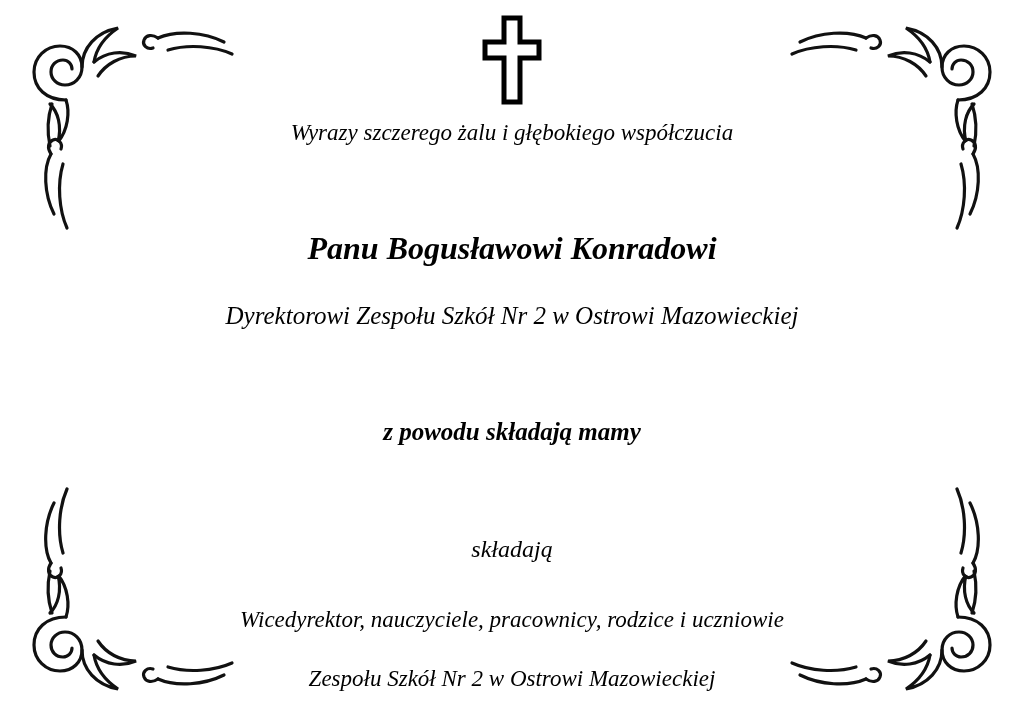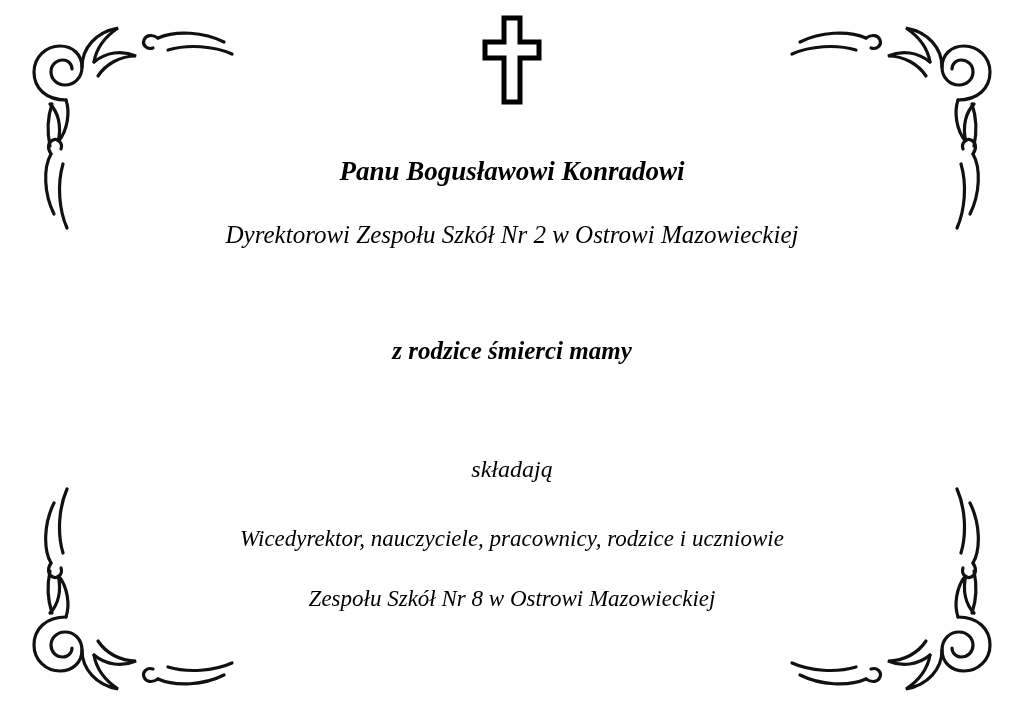--- a/index.html
+++ b/index.html
@@ -58,23 +58,23 @@
   }
   .line {
     font-style: italic;
     line-height: 1.45;
   }
   .line-intro {
     font-size: 23px;
     margin-top: 12px;
   }
   .line-name {
-    font-size: 27px;
+    font-size: 32px;
     font-weight: bold;
-    margin-top: 48px;
+    margin-top: 76px;
   }
   .line-role {
     font-size: 25px;
     font-weight: normal;
     margin-top: 26px;
   }
   .line-reason {
     font-size: 25px;
     font-weight: bold;
     margin-top: 80px;
@@ -161,21 +161,22 @@
     </svg>
   </div>
 
   <div class="cross-wrap">
     <svg class="cross" viewBox="0 0 62 92">
       <path d="M23 4 H39 V28 H58 V44 H39 V88 H23 V44 H4 V28 H23 Z" fill="none" stroke="#000000" stroke-width="5" stroke-linejoin="miter"></path>
     </svg>
   </div>
 
   <div class="content">
+    <div class="line line-intro">Wyrazy szczerego żalu i głębokiego współczucia</div>
     <div class="line line-name">Panu Bogusławowi Konradowi</div>
     <div class="line line-role">Dyrektorowi Zespołu Szkół Nr 2 w Ostrowi Mazowieckiej</div>
-    <div class="line line-reason">z rodzice śmierci mamy</div>
+    <div class="line line-reason">z powodu składają mamy</div>
     <div class="line line-from">składają</div>
     <div class="line line-signatories">Wicedyrektor, nauczyciele, pracownicy, rodzice i uczniowie</div>
-    <div class="line line-institution">Zespołu Szkół Nr 8 w Ostrowi Mazowieckiej</div>
+    <div class="line line-institution">Zespołu Szkół Nr 2 w Ostrowi Mazowieckiej</div>
   </div>
 
 </div>
 
 </body></html>

